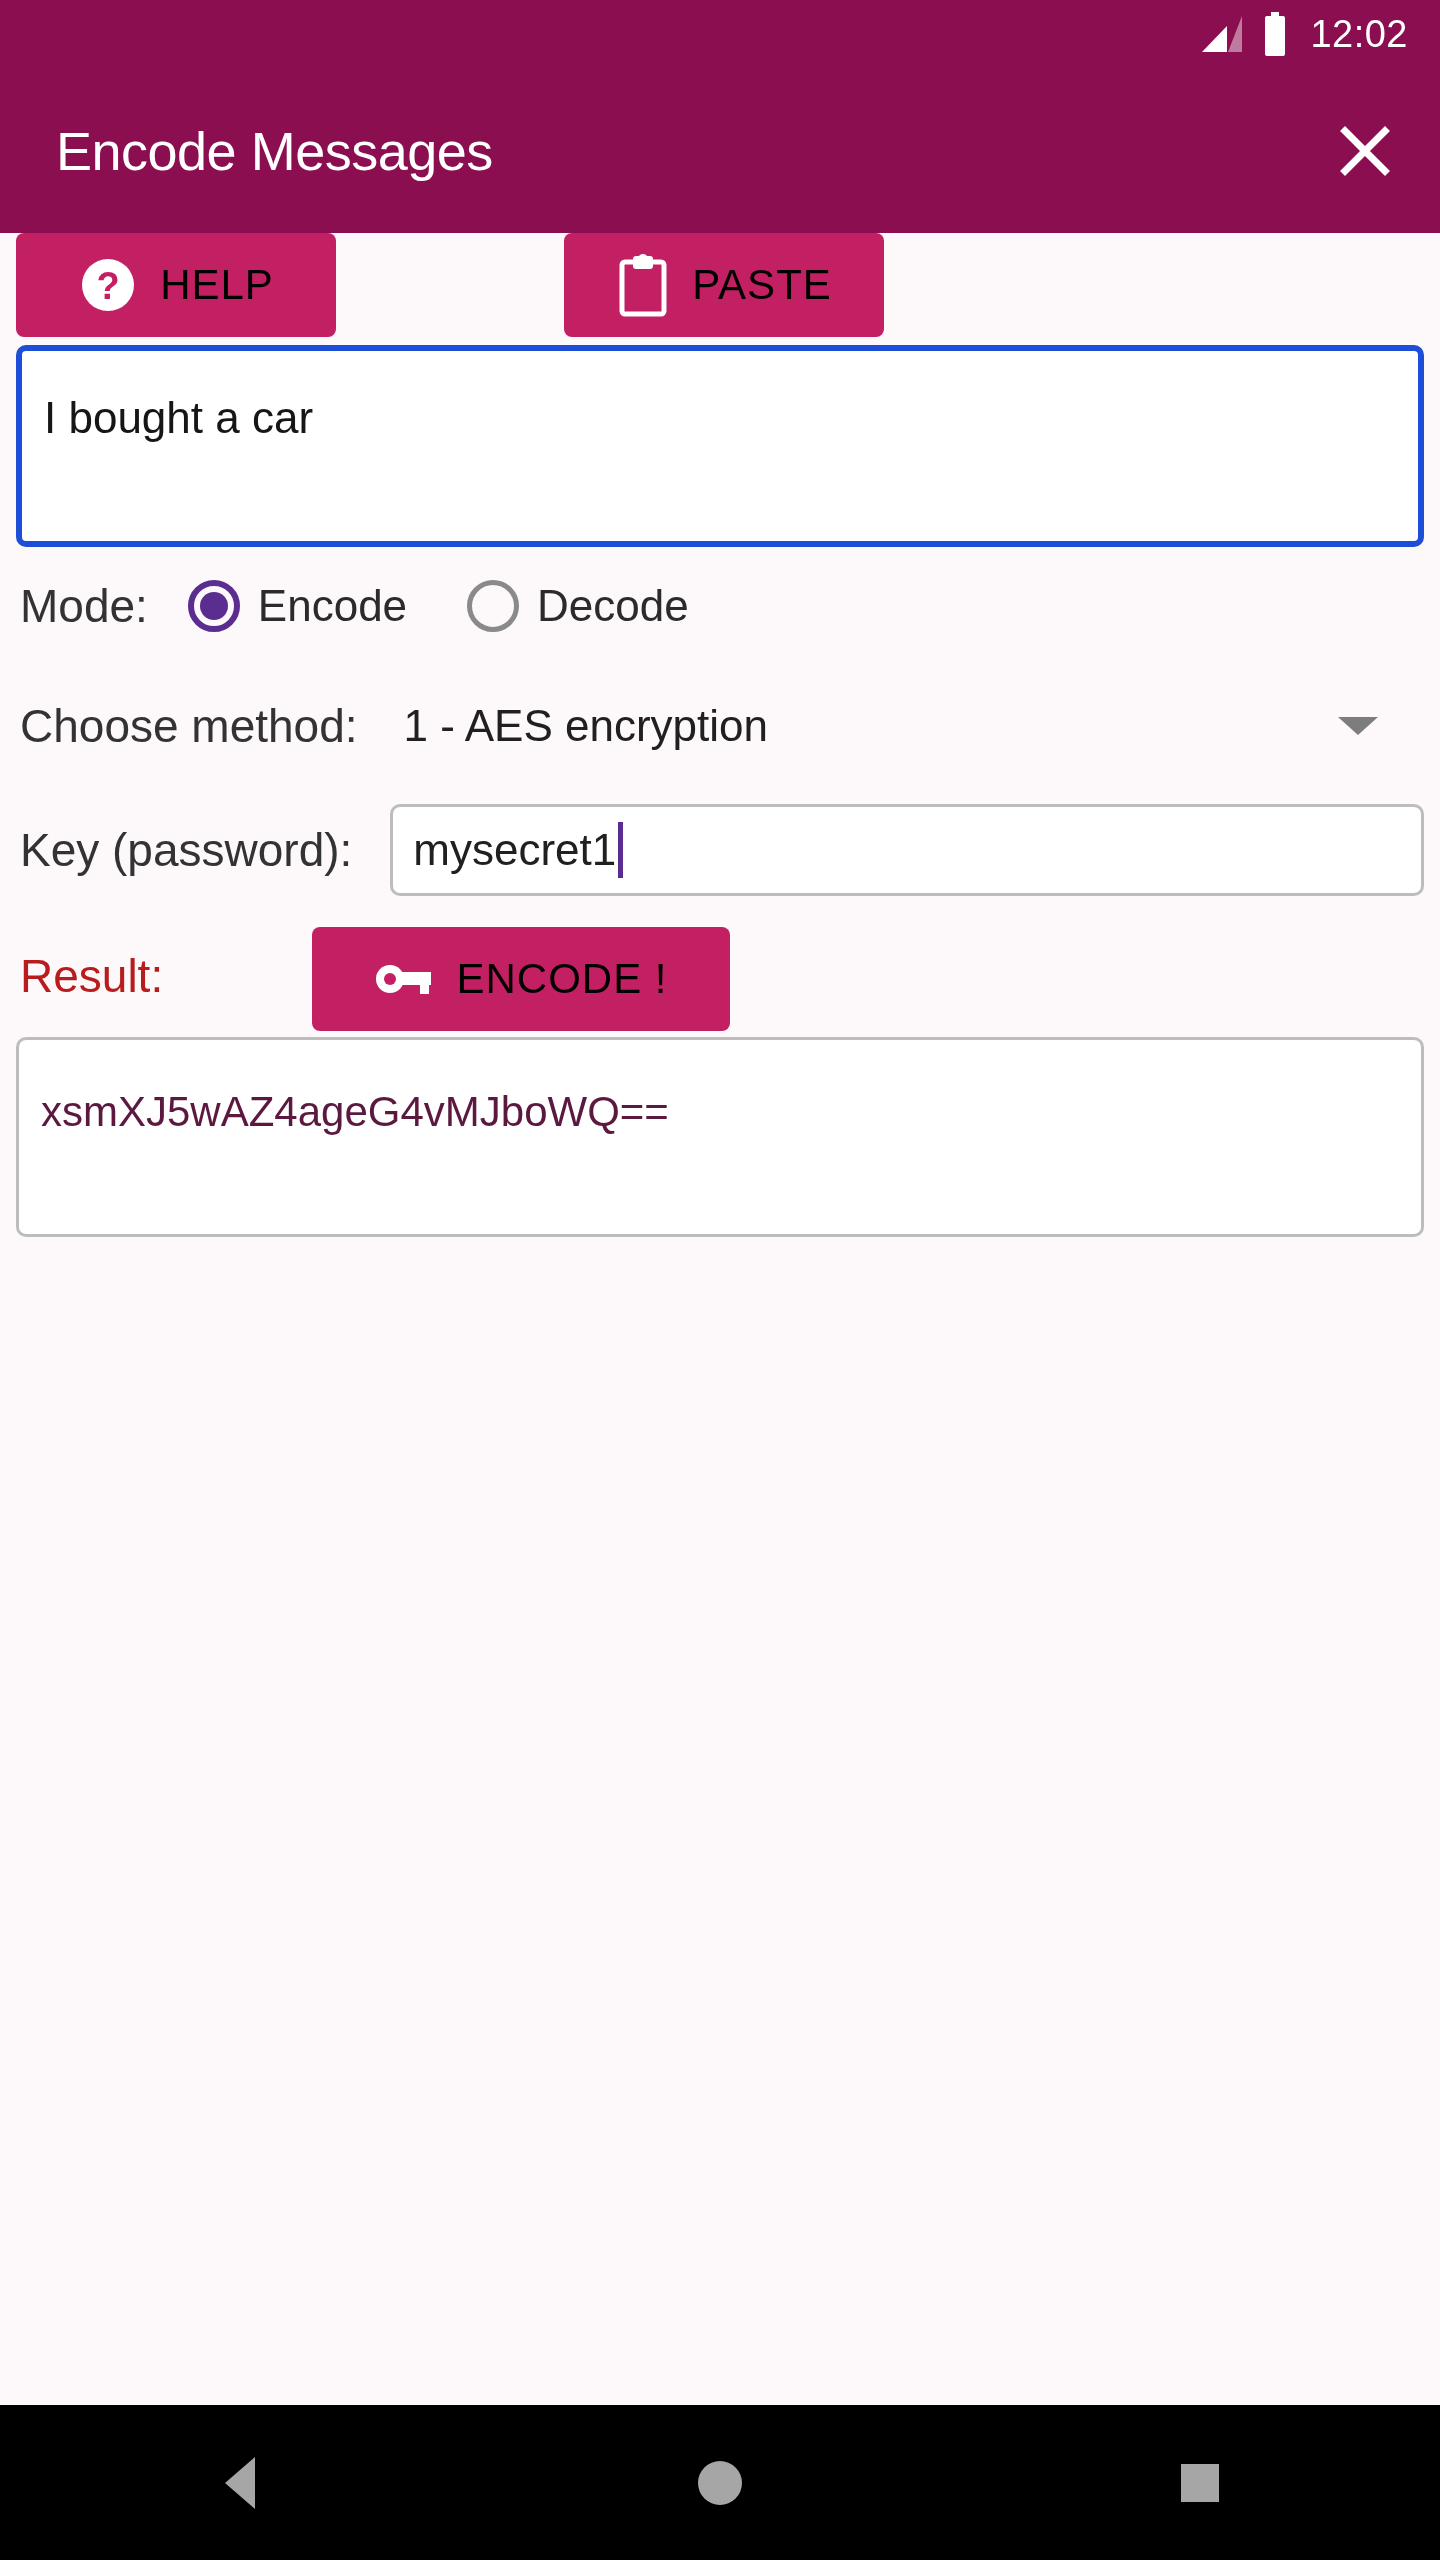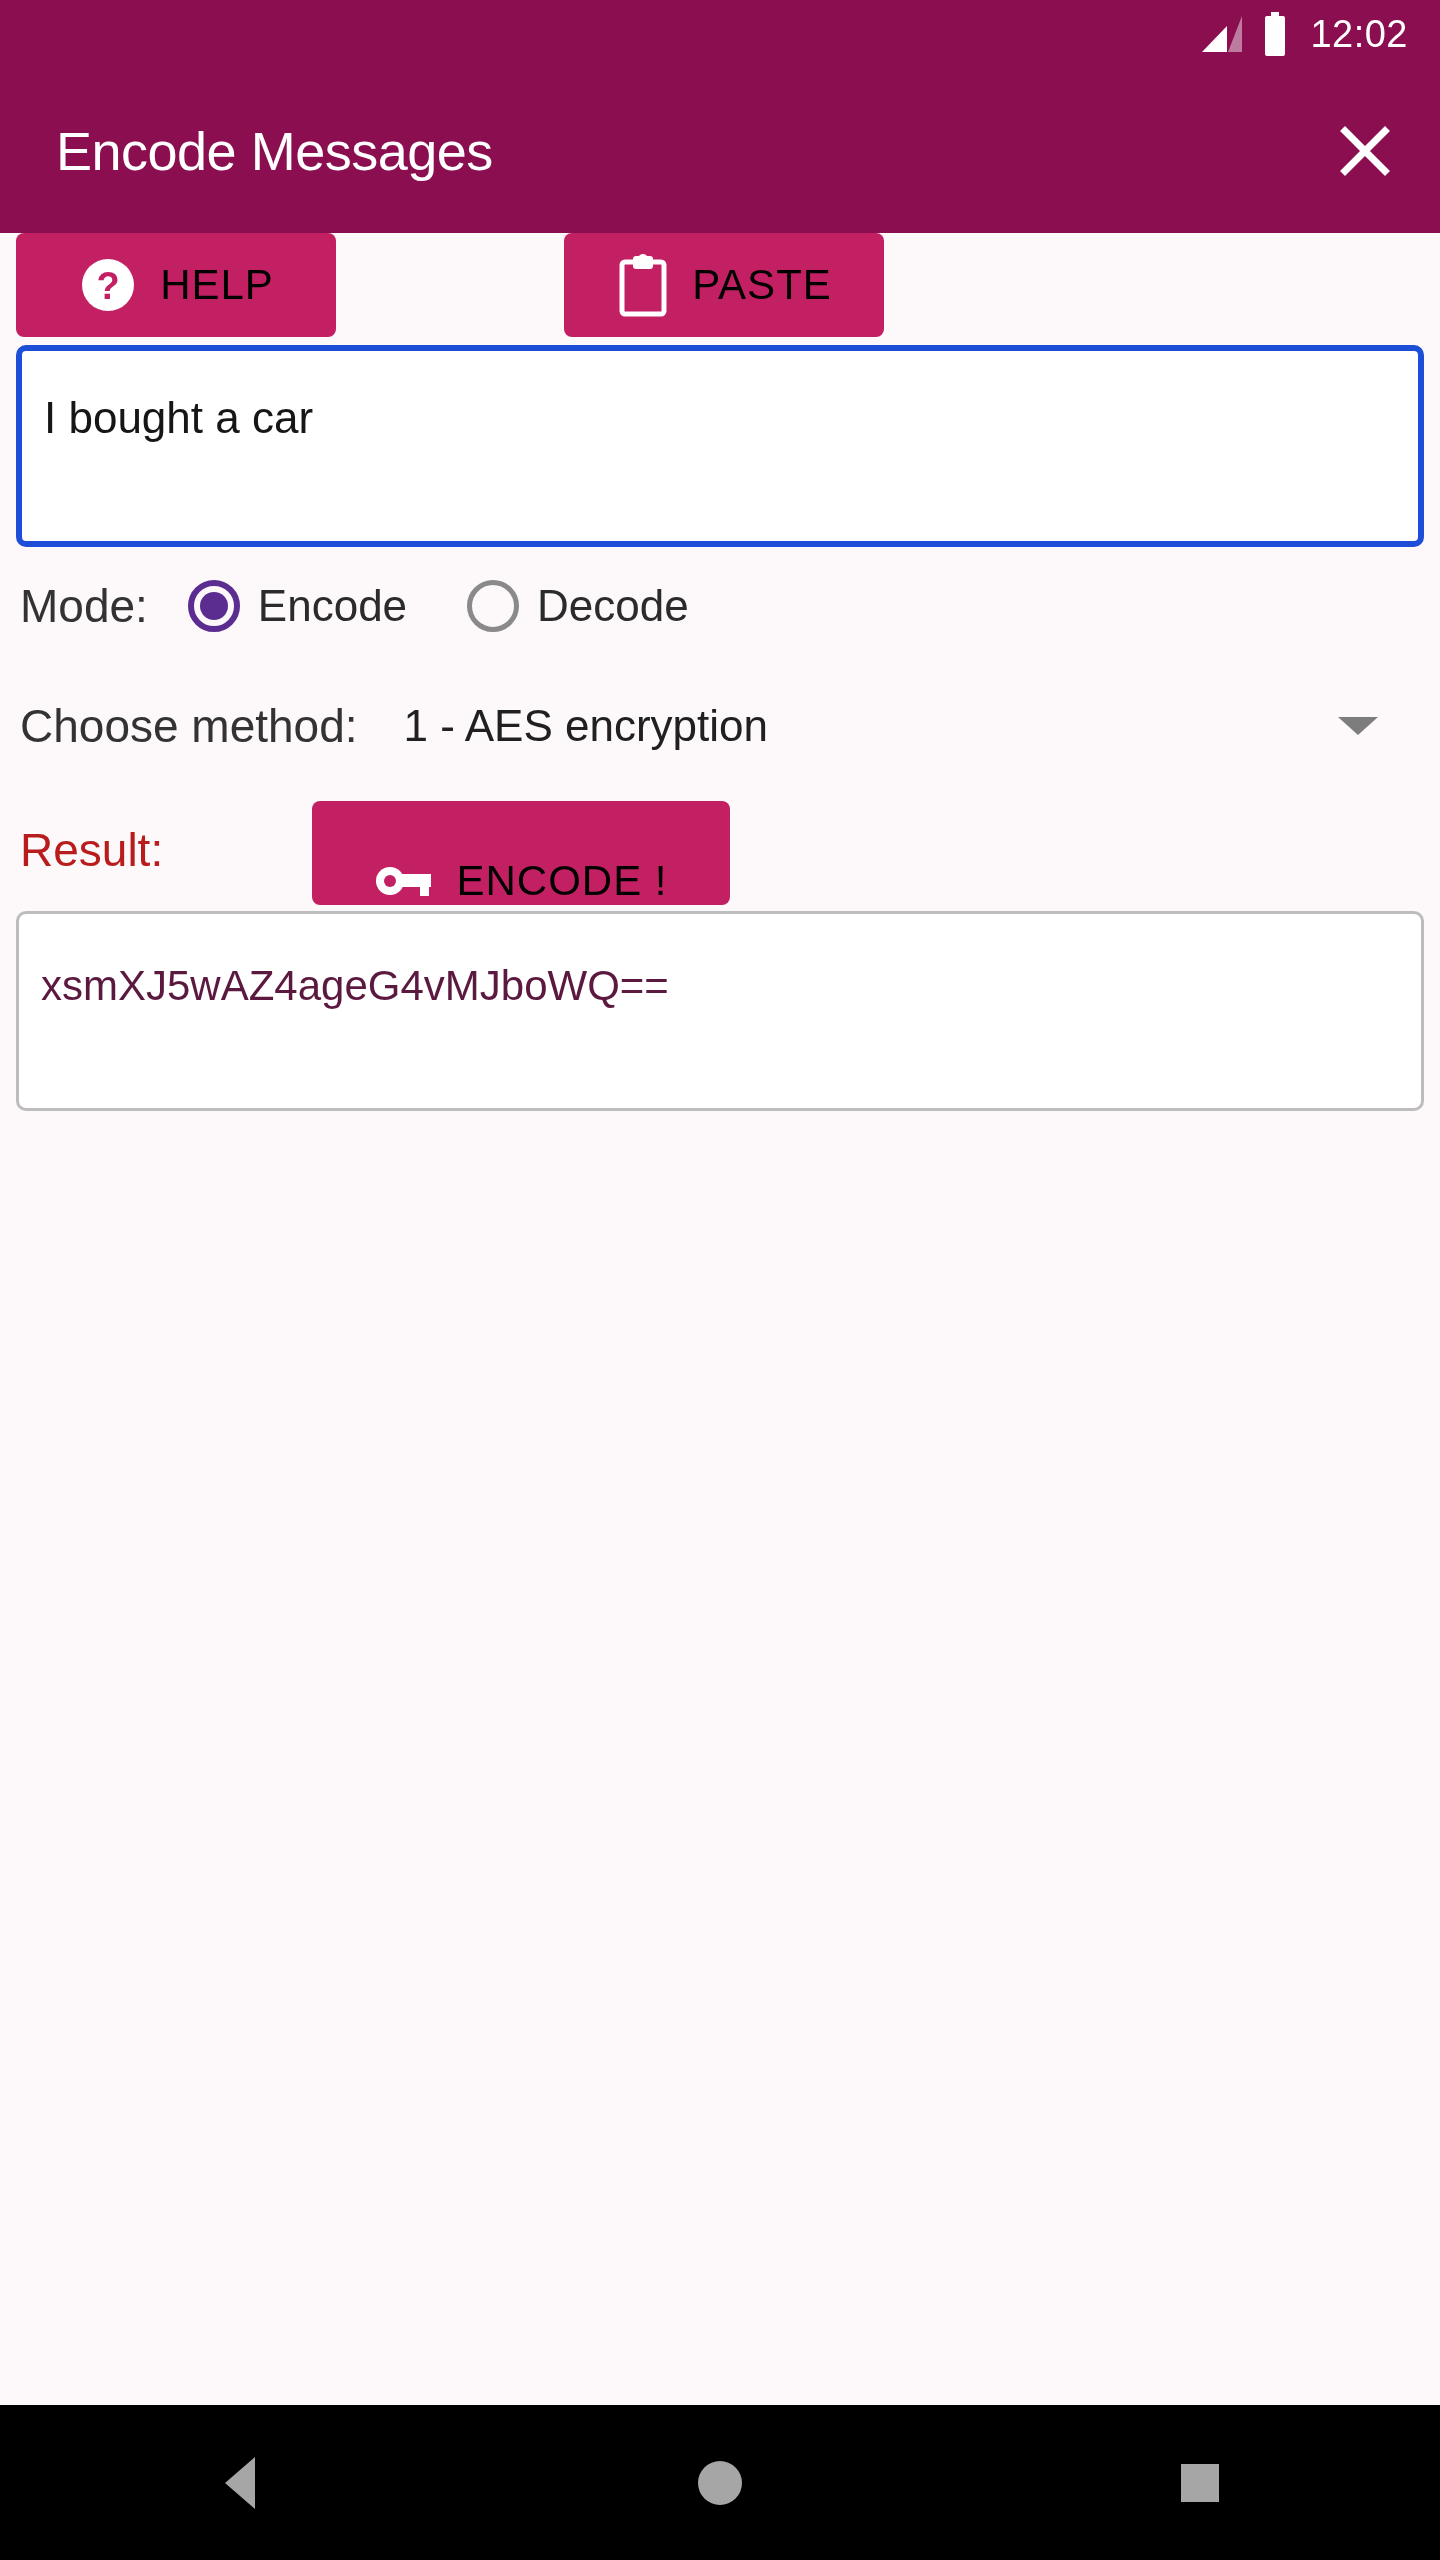--- a/index.html
+++ b/index.html
@@ -247,21 +247,20 @@
     font-size: 46px;
     color: #b91c1c;
     margin-top: 36px;
   }
   .btn-encode {
     width: 418px;
     height: 104px;
     position: absolute;
     left: 296px;
     top: 14px;
-    align-items: flex-end;
   }
   .btn-copy {
     width: 374px;
     height: 104px;
     position: absolute;
     left: 664px;
     top: 14px;
     margin-left: 0;
   }
   .encode-inner {
@@ -395,20 +394,27 @@
   </div>
 
   <div class="row method-row">
     <span class="field-label">Choose method:</span>
     <div class="spinner">
       <span class="spinner-value">1 - AES encryption</span>
       <span class="caret"></span>
     </div>
   </div>
 
+  <div class="row key-row">
+    <span class="field-label">Key (password):</span>
+    <div class="key-input" placeholder="Enter key">
+      <span class="key-value">mysecret1</span>
+      <span class="caret-bar"></span>
+    </div>
+  </div>
 
   <div class="row result-row">
     <span class="result-label">Result:</span>
 
     <button class="pink-btn btn-encode">
       <span class="encode-inner">
         <span>
           <svg class="icon-svg" width="60" height="40" viewBox="0 0 60 40">
             <circle cx="16" cy="20" r="14" fill="#ffffff"></circle>
             <circle cx="16" cy="20" r="6" fill="#c22063"></circle>

